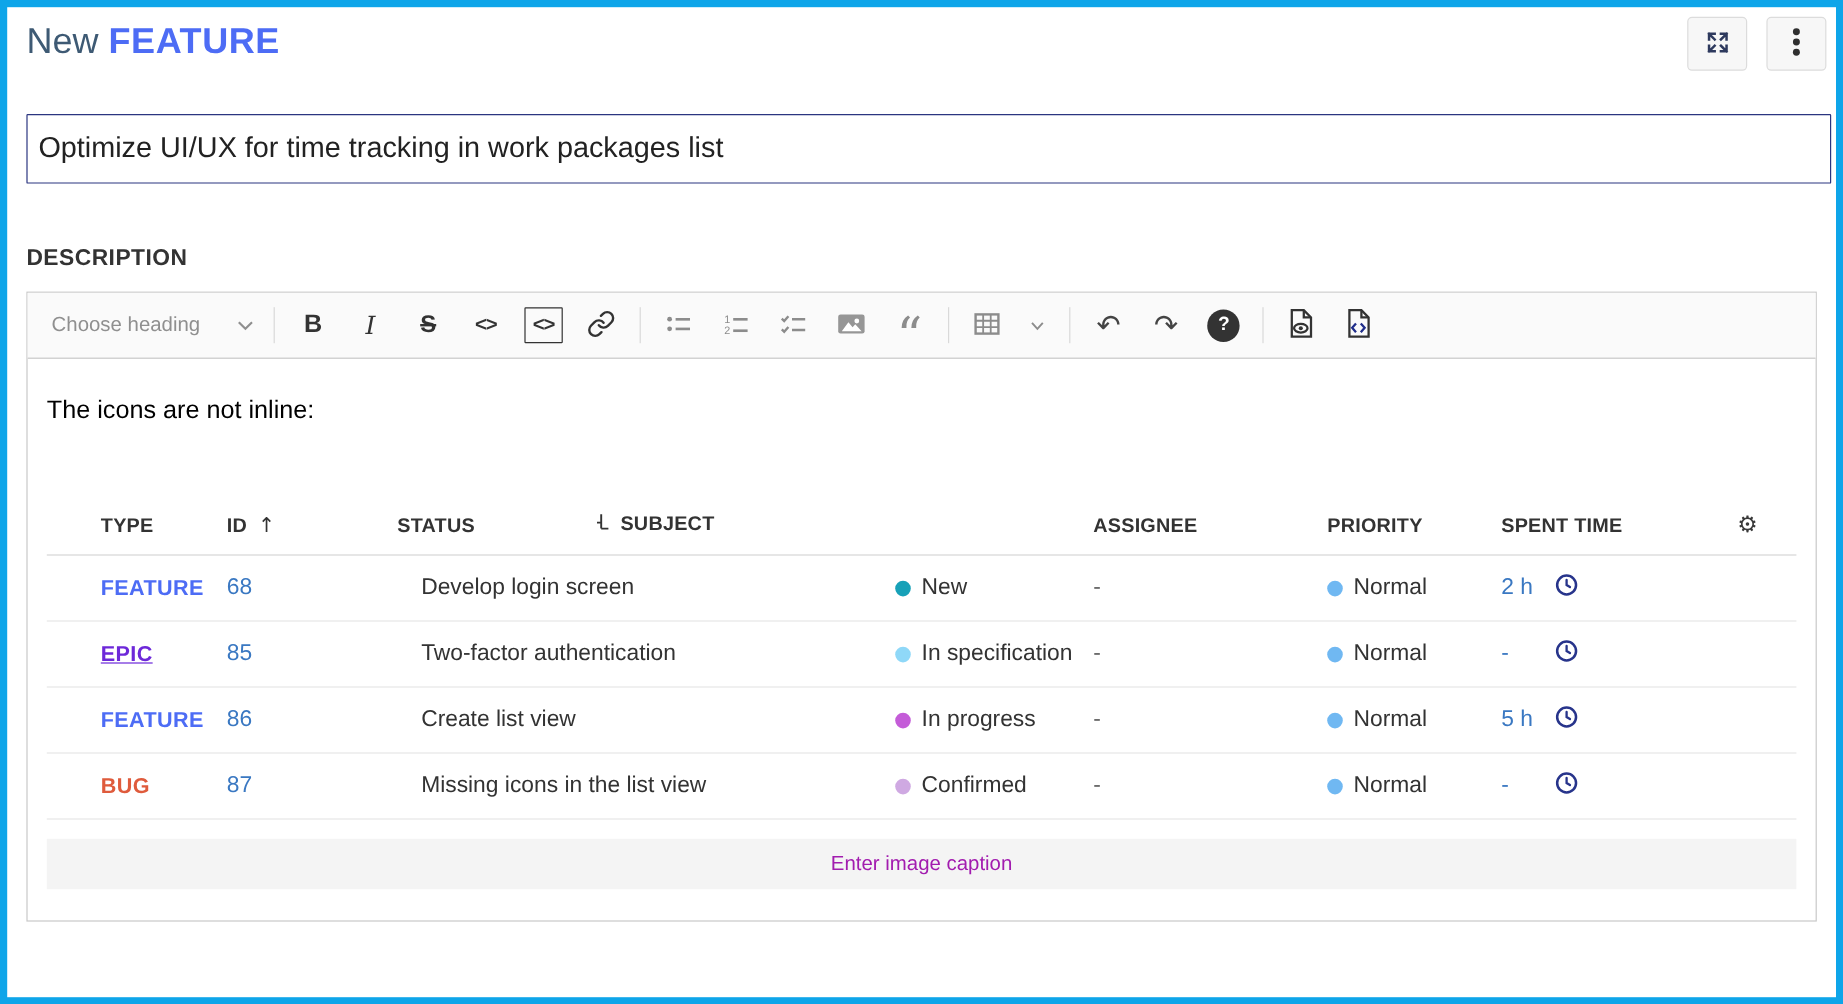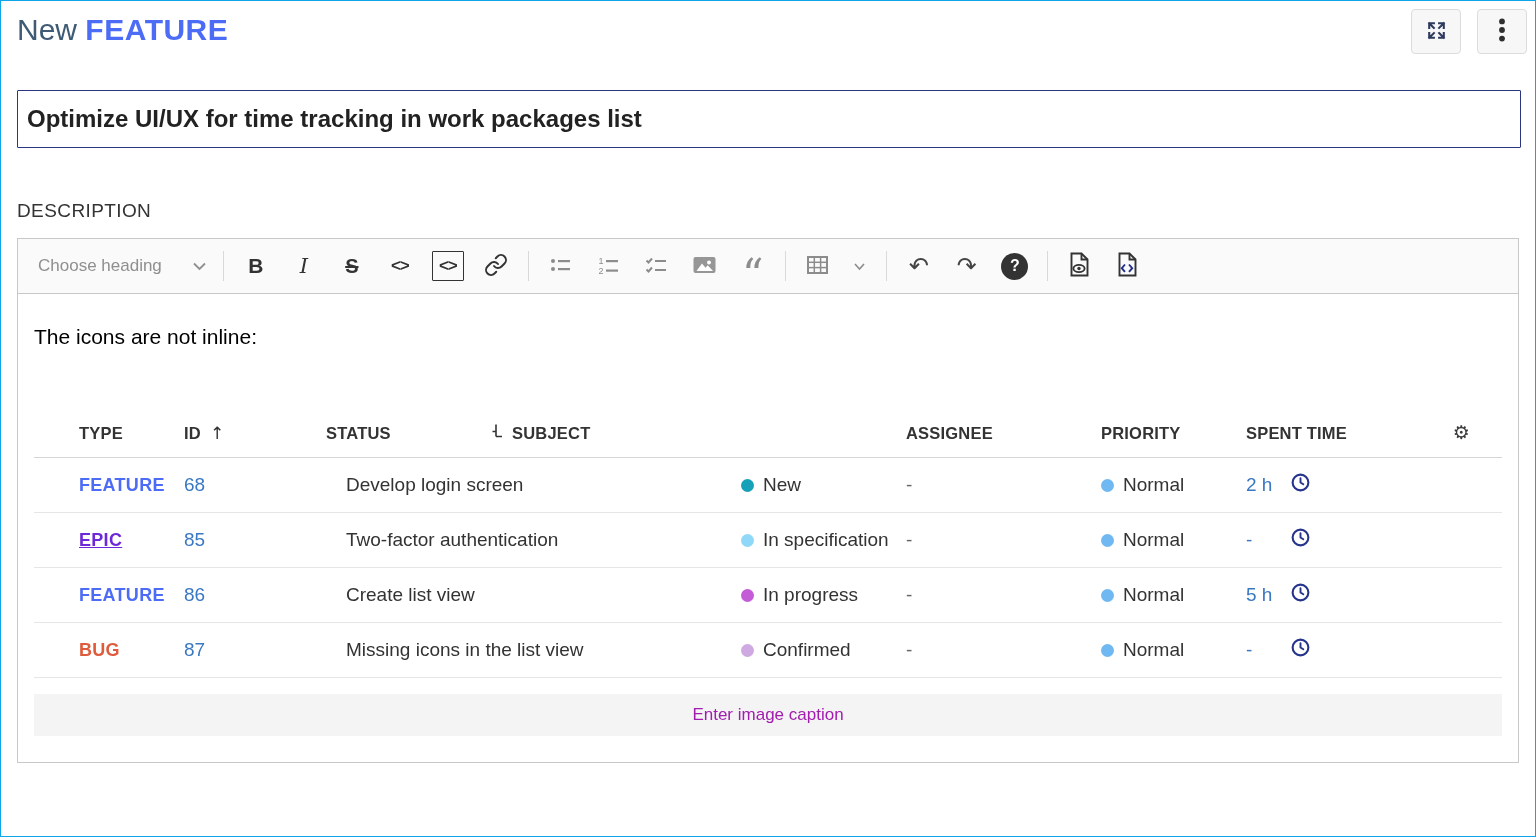--- a/index.html
+++ b/index.html
@@ -1,32 +1,32 @@
 <!DOCTYPE html>
 <html><head>
 <meta charset="utf-8">
 <style>
   * { margin:0; padding:0; box-sizing:border-box; }
   html,body { background:#fff; }
   body { font-family:"Liberation Sans", sans-serif; color:#333; }
-  .page { position:relative; width:1536px; height:837px; border:1px solid #0ea5e9; background:#fff; overflow:hidden; }
+  .page { position:relative; width:1536px; height:837px; border:6px solid #0ea5e9; background:#fff; overflow:hidden; }
 
   
   .hdr { display:flex; justify-content:space-between; align-items:flex-start; padding:8px 8px 0 16px; }
   .hdr h1 { font-size:30px; font-weight:400; padding-top:4px; }
   .t-new { color:#3e5a74; }
   .t-type { color:#4d6cf5; font-weight:700; letter-spacing:0.5px; }
   .hdr-actions { display:flex; gap:16px; }
   .hdr-btn { width:50px; height:45px; background:#f7f7f7; border:1px solid #dcdcdc; border-radius:4px; display:flex; align-items:center; justify-content:center; cursor:pointer; }
 
   
-  .title-input { display:block; width:1504px; margin:36px 16px 0 16px; height:58px; border:1.5px solid #2b3580; border-radius:1px; font-family:"Liberation Sans",sans-serif; font-size:24px; color:#222; padding:0 9px; background:#fff;font-weight:bold; }
-
-  
-  .desc-label { margin:52px 0 16px 16px; font-size:19px; font-weight:400; color:#333; letter-spacing:0.4px; }
+  .title-input { display:block; width:1504px; margin:36px 16px 0 16px; height:58px; border:1.5px solid #2b3580; border-radius:1px; font-family:"Liberation Sans",sans-serif; font-size:24px; color:#222; padding:0 9px; background:#fff; }
+
+  
+  .desc-label { margin:52px 0 16px 16px; font-size:19px; font-weight:700; color:#333; letter-spacing:0.4px; }
 
   
   .editor { margin:0 16px; border:1px solid #c8c8c8; background:#fff; }
   .toolbar { height:55px; background:#fafafa; border-bottom:1px solid #c8c8c8; display:flex; align-items:center; padding:0 14px; }
   .tb-btn { background:none; border:none; cursor:pointer; display:flex; align-items:center; justify-content:center; min-width:36px; height:40px; margin:0 6px; color:#333; }
   .tb-sep { width:1px; height:30px; background:#d9d9d9; margin:0 8px; }
   .heading-dd { display:flex; align-items:center; gap:30px; background:none; border:none; cursor:pointer; color:#8f8f8f; font-size:17px; font-family:"Liberation Sans",sans-serif; padding:0 8px 0 6px; height:40px; }
   .g-bold { font-size:21px; font-weight:700; }
   .g-italic { font-size:21px; font-family:"DejaVu Serif",serif; font-style:italic; }
   .g-strike { font-size:20px; text-decoration:line-through; font-weight:600; }

